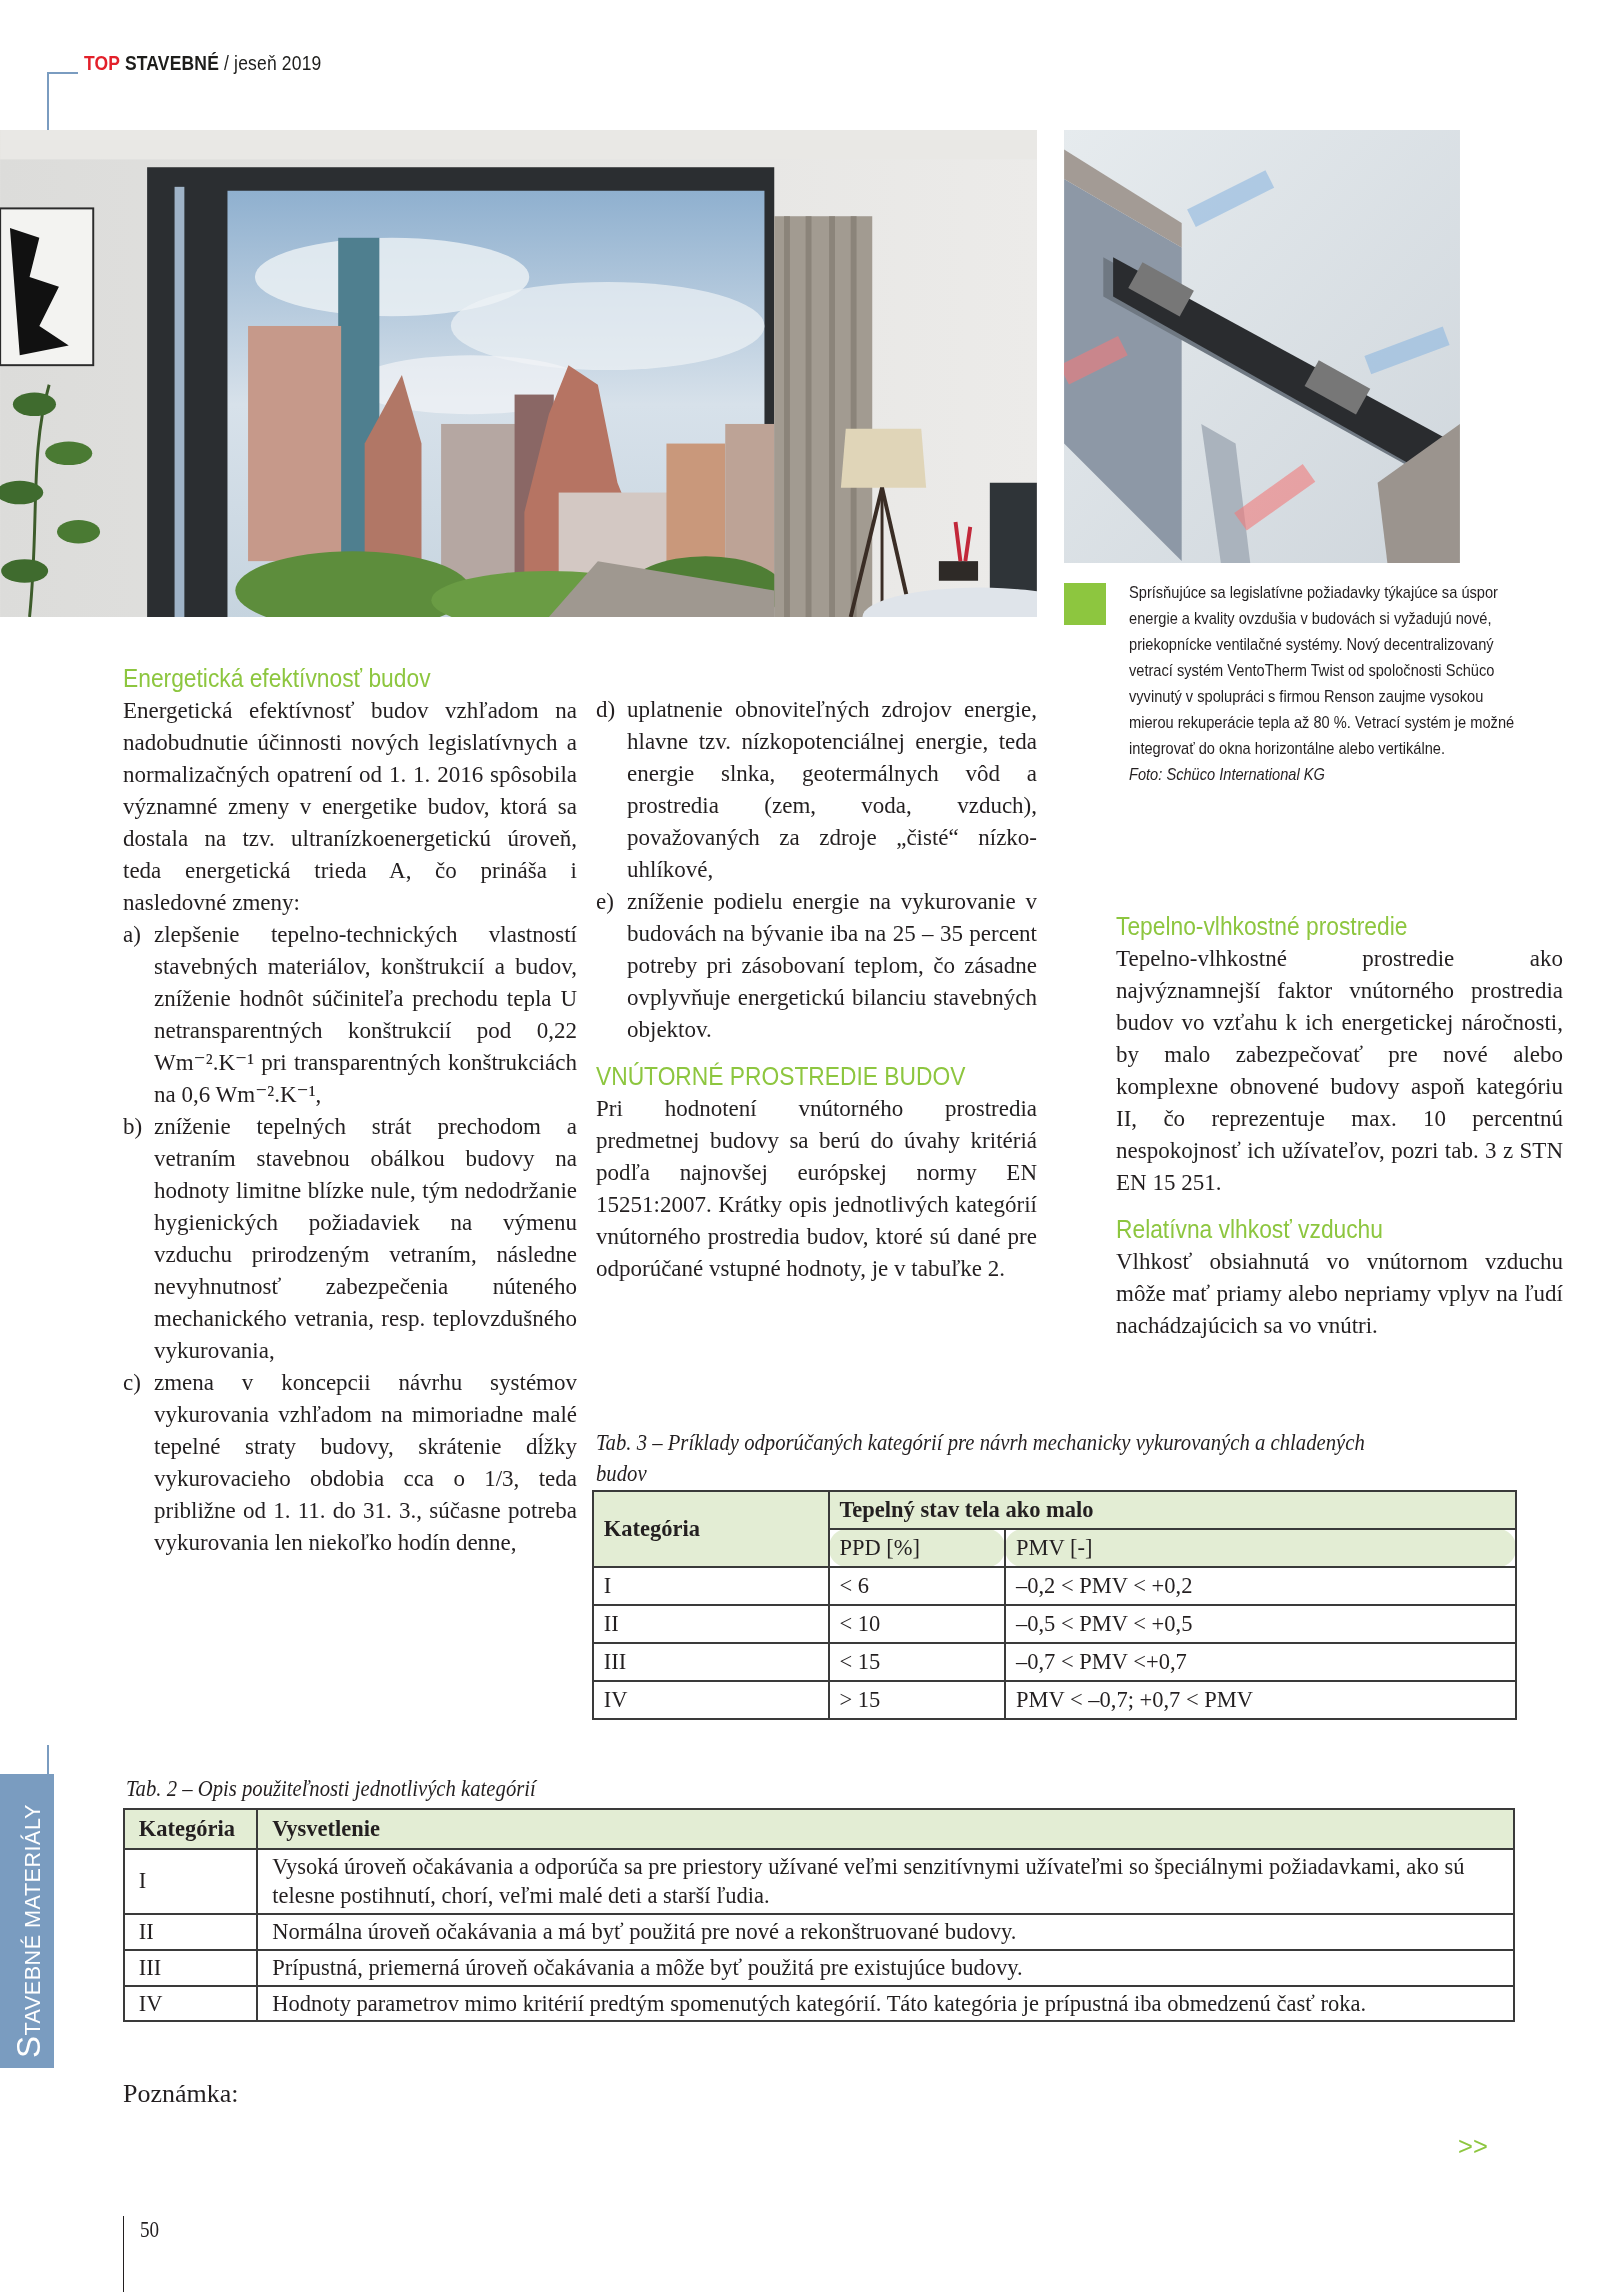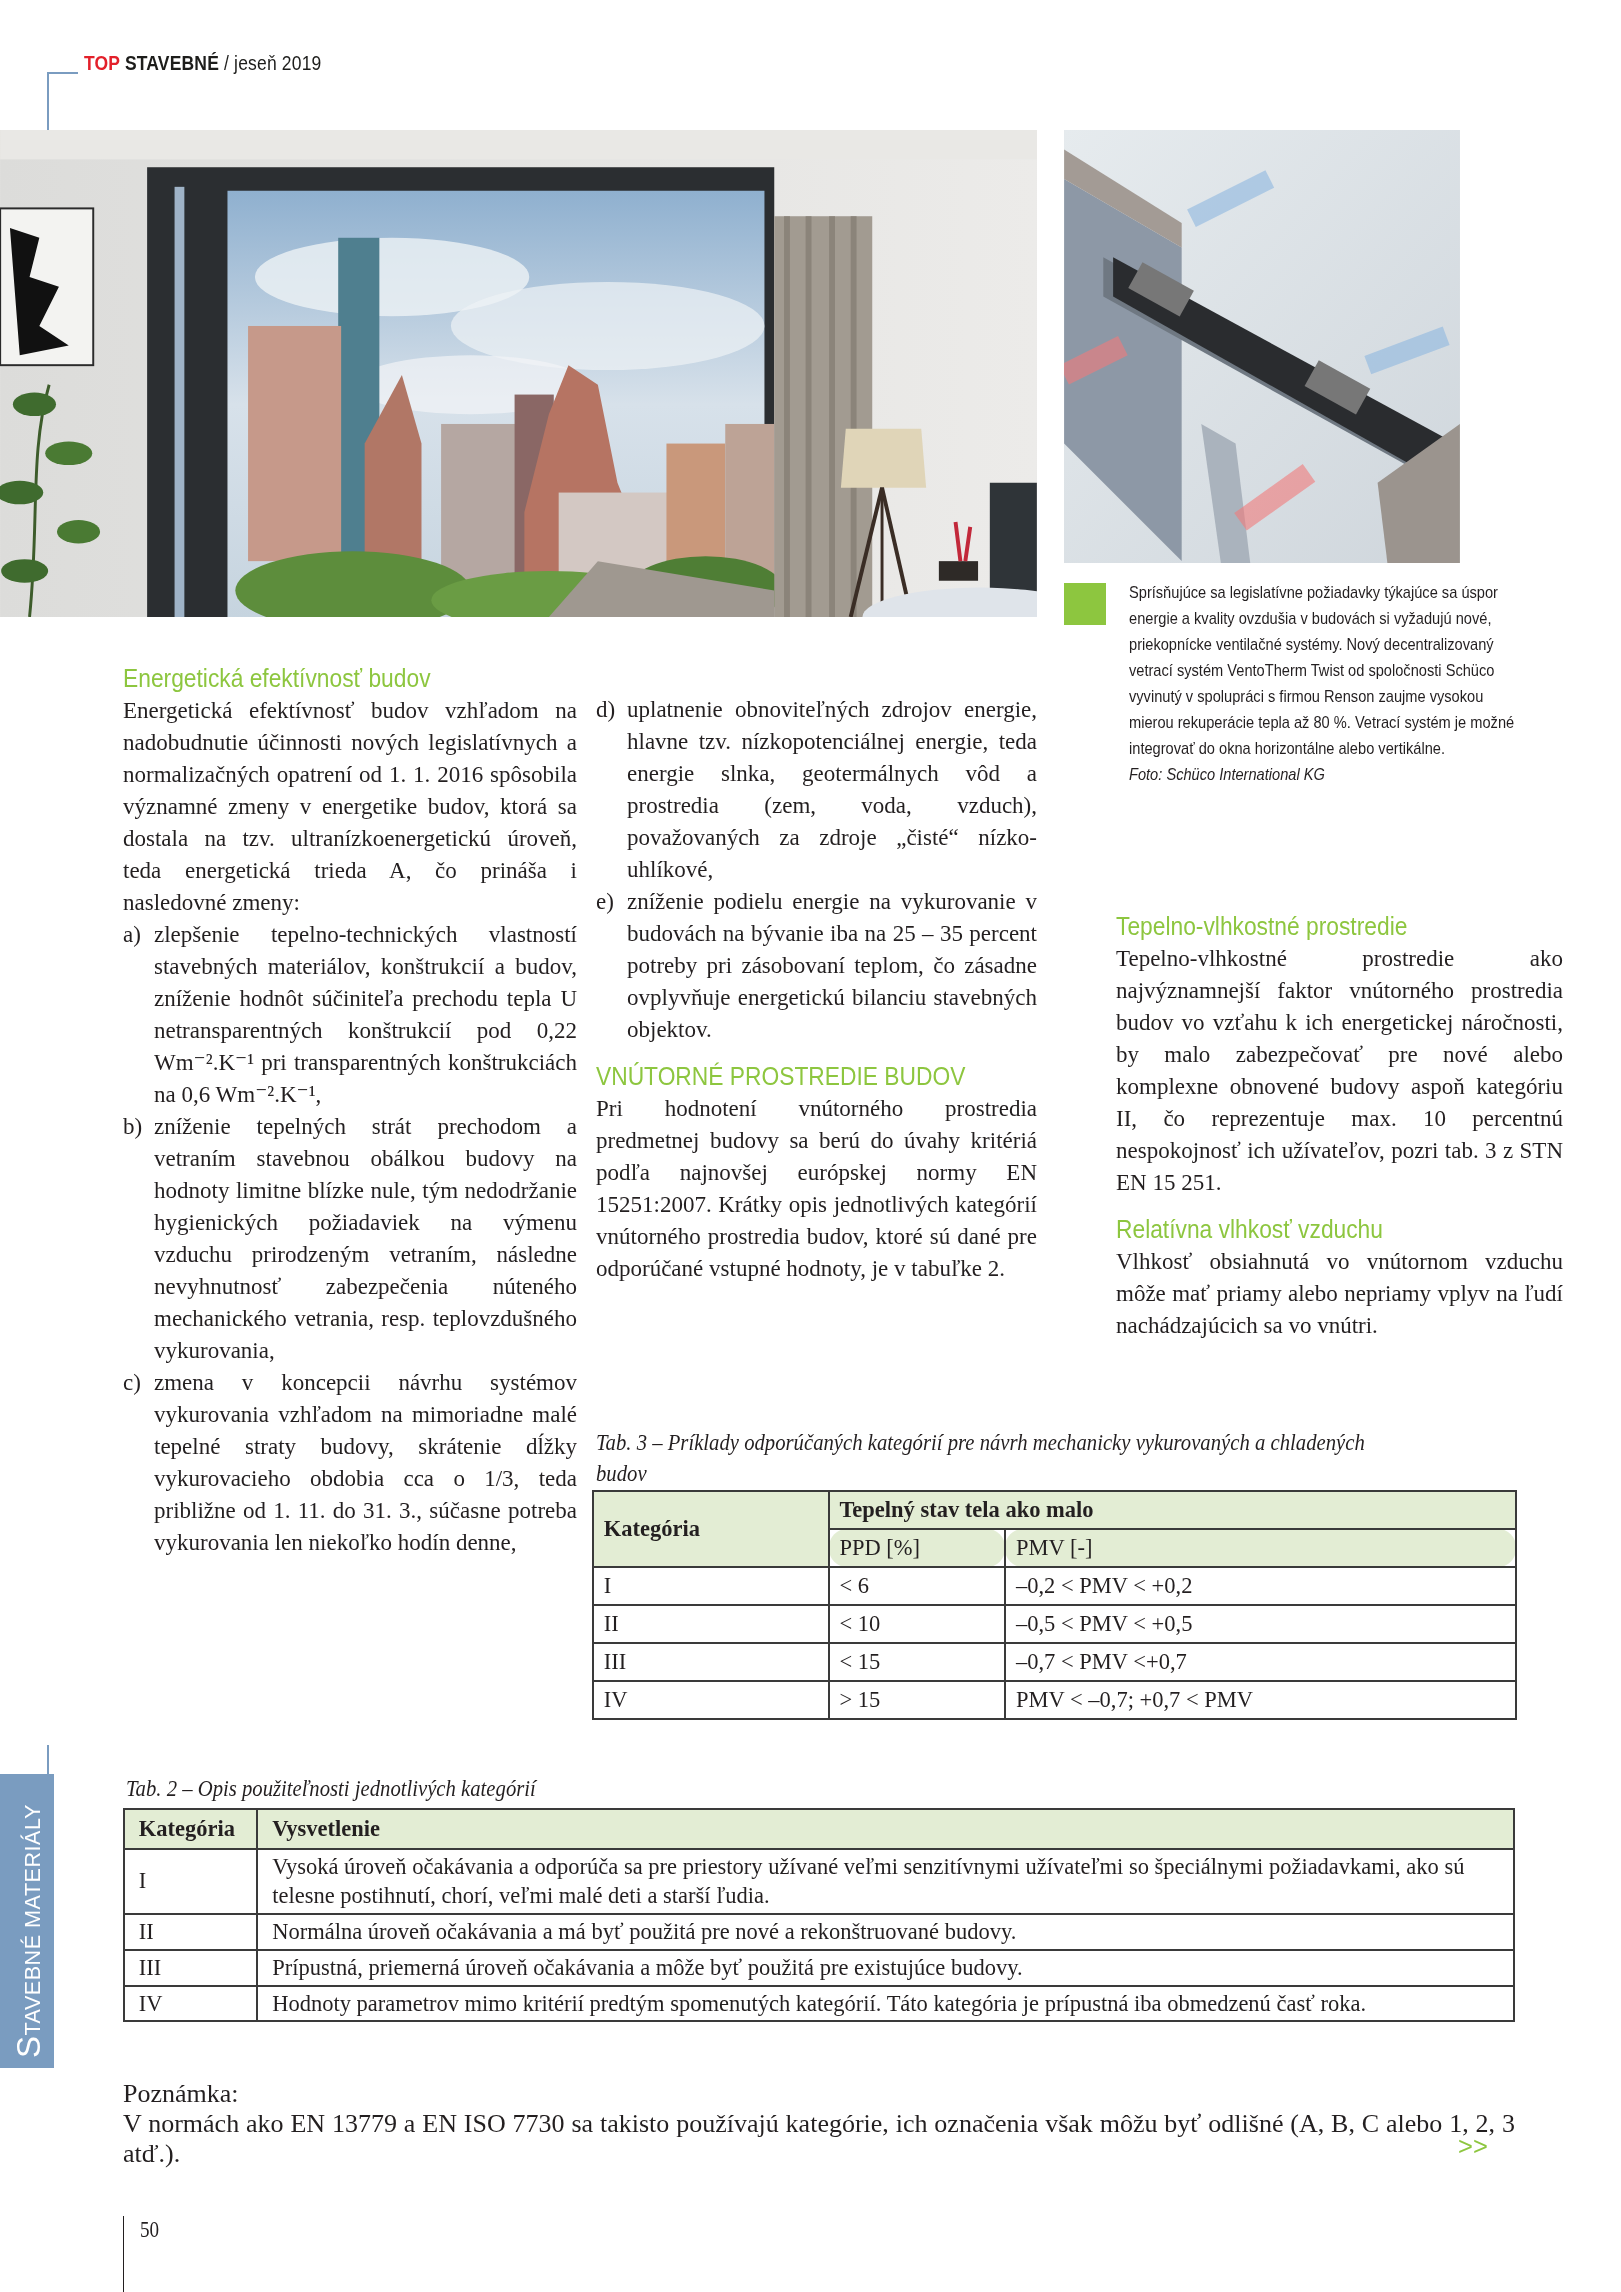--- a/index.html
+++ b/index.html
@@ -268,21 +268,20 @@
   </tr>
   <tr>
     <td class="cat">IV</td>
     <td>Hodnoty parametrov mimo kritérií predtým spomenutých kategórií. Táto kategória je prípustná iba obmedzenú časť roka.</td>
   </tr>
 </tbody>
   </table>
 
 <div class="note">
   <div>Poznámka:</div>
-  <div>V normách ako EN 13779 a EN ISO 7730 sa takisto používajú kategórie, ich označenia však môžu byť odlišné (A, B, C alebo 1, 2, 3 atď.).</div>
 </div>
 <div class="more">&gt;&gt;</div>
 
 <div class="side-line-top"></div>
 <div class="side-tab"></div>
 <div class="side-text">
   <span class="big">S</span><span>TAVEBNÉ MATERIÁLY</span>
 </div>
 
 <div class="pg-line"></div>

